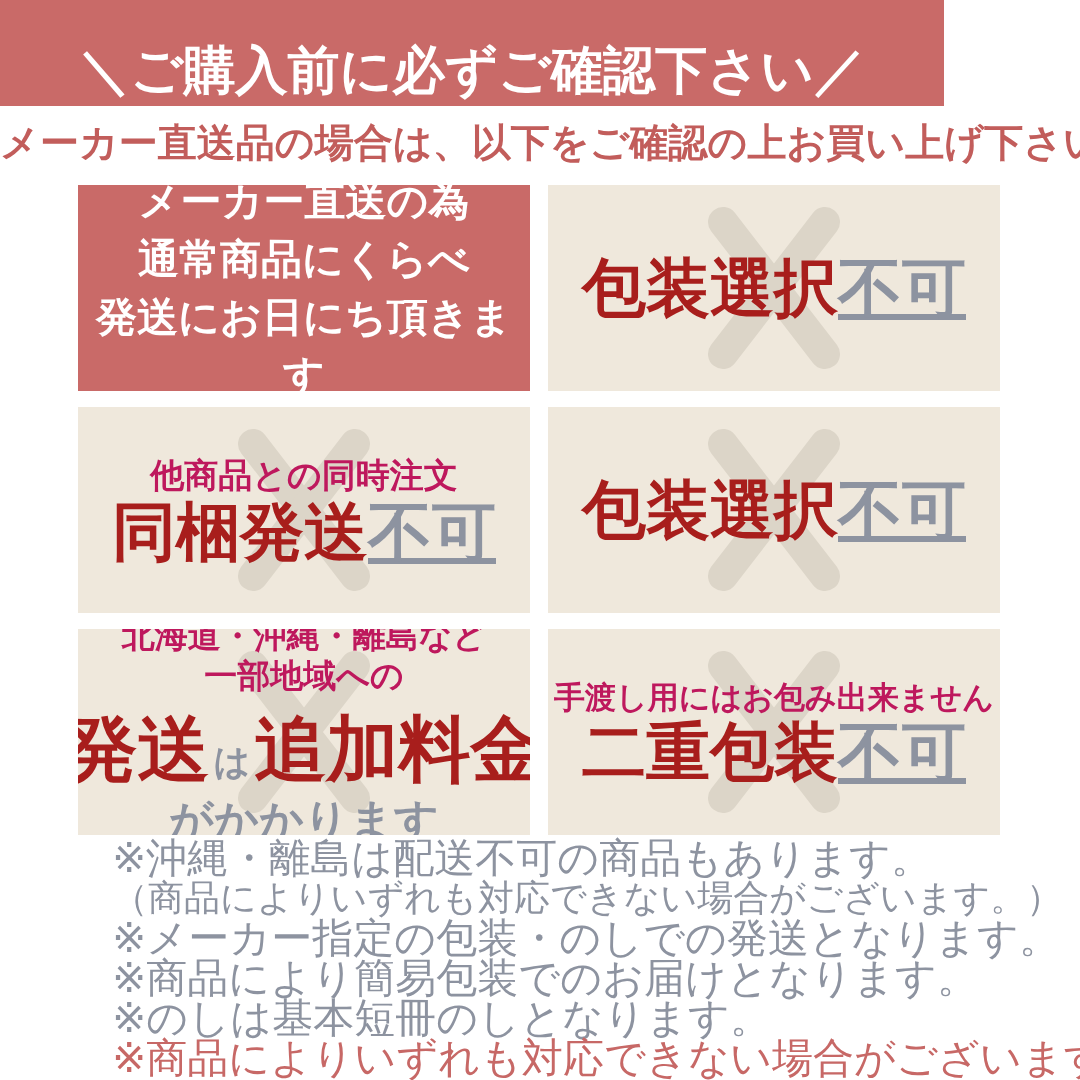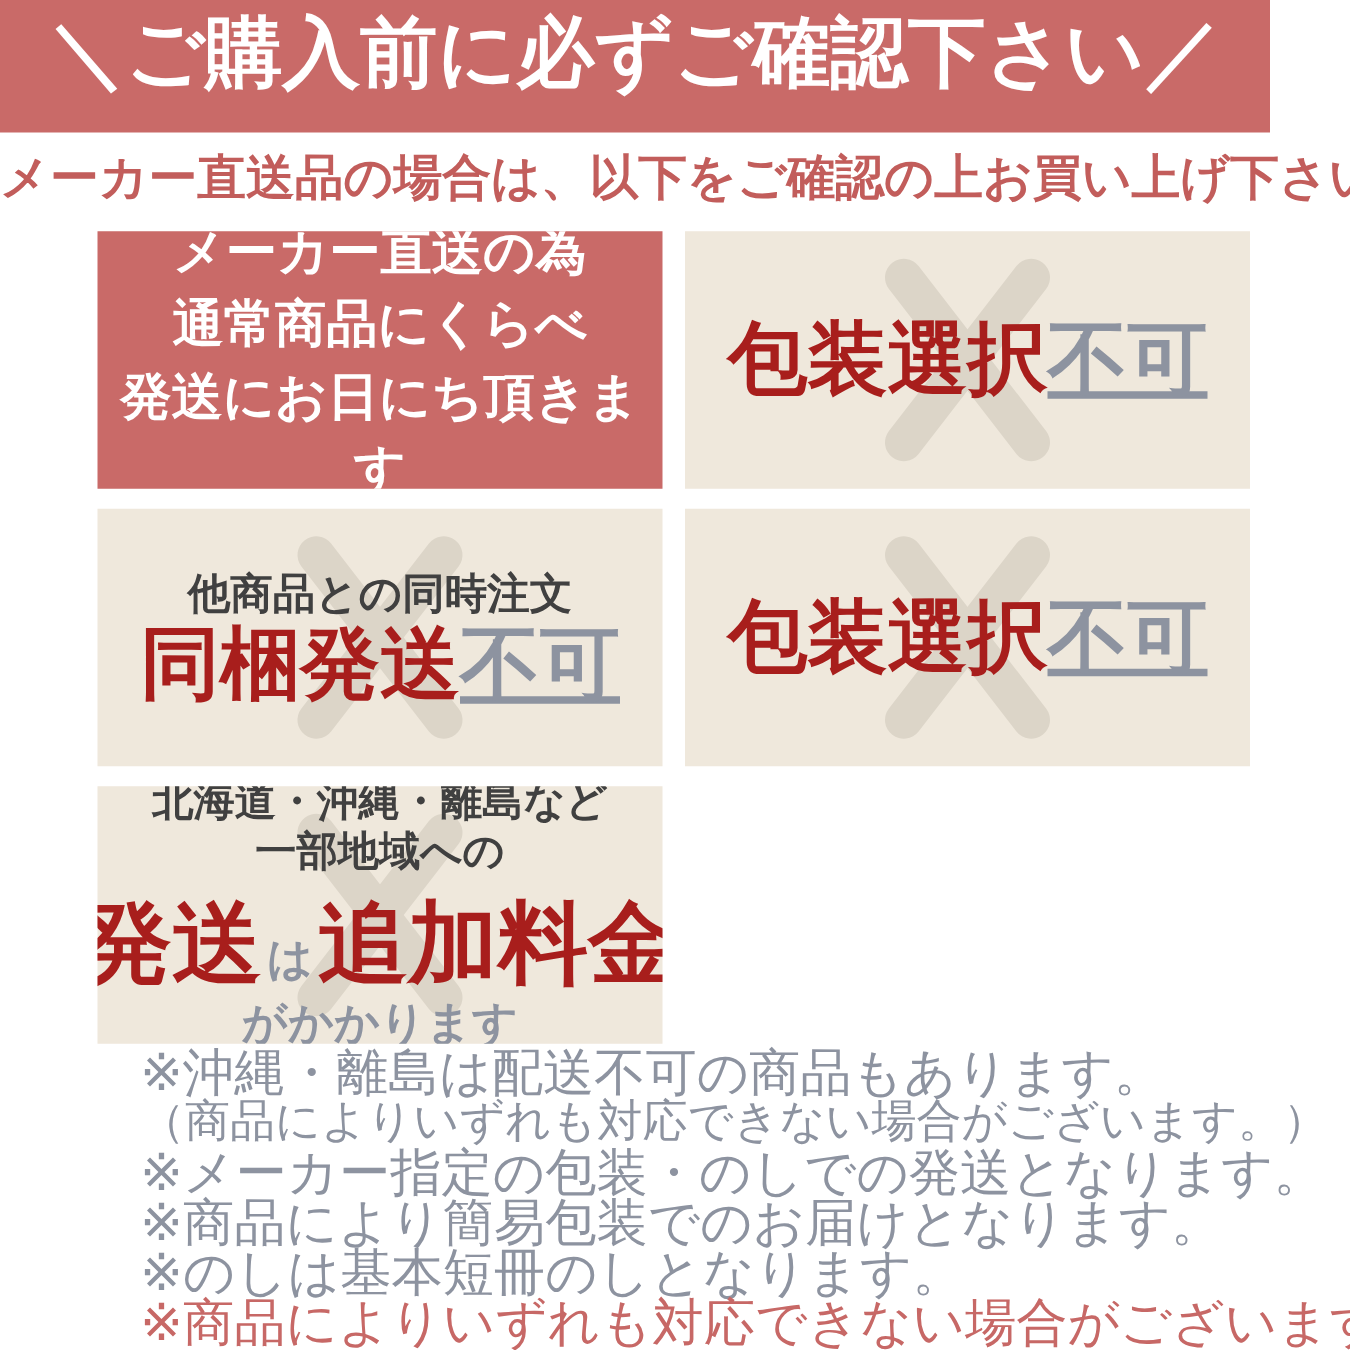--- a/index.html
+++ b/index.html
@@ -2,24 +2,24 @@
 <html><head>
 <meta charset="utf-8">
 <style>
   html,body { margin:0; padding:0; background:#ffffff; }
   .page {
     position:relative; width:1080px; height:1080px; background:#ffffff;
     overflow:hidden; font-family:"DejaVu Sans","Liberation Sans",sans-serif;
   }
   
   .banner {
-    position:absolute; top:0; left:0; width:1016px; height:106px;
+    position:absolute; top:0; left:0; width:944px; height:106px;
     background:#c96a68; color:#ffffff;
-    display:flex; align-items:flex-start; justify-content:center;
-    font-size:62px; font-weight:bold; white-space:nowrap;
+    display:flex; align-items:flex-end; justify-content:center;
+    font-size:52px; font-weight:bold; white-space:nowrap;
   }
   
   .subtitle {
     position:absolute; top:117px; left:0; width:1080px;
     text-align:center; font-size:39px; line-height:52px;
     color:#c25d5b; font-weight:600; white-space:nowrap;
   }
   
   .grid {
     position:absolute; top:185px; left:78px;
@@ -38,24 +38,24 @@
   }
   .beige-box { background:#efe8dc; }
   .xmark {
     position:absolute; left:50%; top:50%;
     transform:translate(-50%,-50%); pointer-events:none;
   }
   .box-content { position:relative; z-index:1; }
   .main-line { font-size:64px; font-weight:bold; line-height:1.1; white-space:nowrap; }
   .main-red  { color:#a81e1c; }
   .main-gray { color:#8d93a0;text-decoration:underline; }
-  .note-red  { color:#404040; font-weight:bold; font-size:34px; line-height:1.3; white-space:nowrap; }
+  .note-red  { color:#be185d; font-weight:bold; font-size:34px; line-height:1.3; white-space:nowrap; }
   .note-red.small { font-size:31px; }
   .note-red.tight { font-size:33px; line-height:1.22; }
-  .gray-sub { color:#8d93a0; font-weight:bold; font-size:36px; line-height:1.3; }
+  .gray-sub { color:#8d93a0; font-weight:bold; font-size:44px; line-height:1.3; }
   .fee-line { display:flex; align-items:baseline; justify-content:center; white-space:nowrap; line-height:1.15; }
   .fee-big  { font-size:72px; font-weight:bold; color:#a81e1c;margin-top:12px; }
   .fee-particle { font-size:36px; font-weight:bold; color:#8d93a0; padding:0 4px; }
   
   .footnotes { position:absolute; top:838px; left:112px; width:962px; }
   .fn { font-size:41px; line-height:40px; color:#8d93a0; white-space:nowrap; }
   .fn-small { font-size:36px; }
   .fn-red { color:#c76866; }
 </style>
 </head>
@@ -130,20 +130,34 @@
         <div class="note-red tight">一部地域への</div>
         <div class="fee-line">
           <span class="fee-big">発送</span>
           <span class="fee-particle">は</span>
           <span class="fee-big">追加料金</span>
         </div>
         <div class="gray-sub">がかかります</div>
       </div>
     </div>
 
+    <div class="box beige-box">
+      <svg class="xmark" width="150" height="180" viewBox="0 0 150 180">
+        <g stroke="#dcd5c8" stroke-width="30" stroke-linecap="round">
+          <line x1="24" y1="24" x2="126" y2="156"></line>
+          <line x1="126" y1="24" x2="24" y2="156"></line>
+        </g>
+      </svg>
+      <div class="box-content">
+        <div class="note-red small">手渡し用にはお包み出来ません</div>
+        <div class="main-line">
+          <span class="main-red">二重包装</span><span class="main-gray">不可</span>
+        </div>
+      </div>
+    </div>
 
   </div>
 
   <div class="footnotes">
     <div class="fn">※沖縄・離島は配送不可の商品もあります。</div>
     <div class="fn fn-small">（商品によりいずれも対応できない場合がございます。）</div>
     <div class="fn">※メーカー指定の包装・のしでの発送となります。</div>
     <div class="fn">※商品により簡易包装でのお届けとなります。</div>
     <div class="fn">※のしは基本短冊のしとなります。</div>
     <div class="fn fn-red">※商品によりいずれも対応できない場合がございます。</div>

